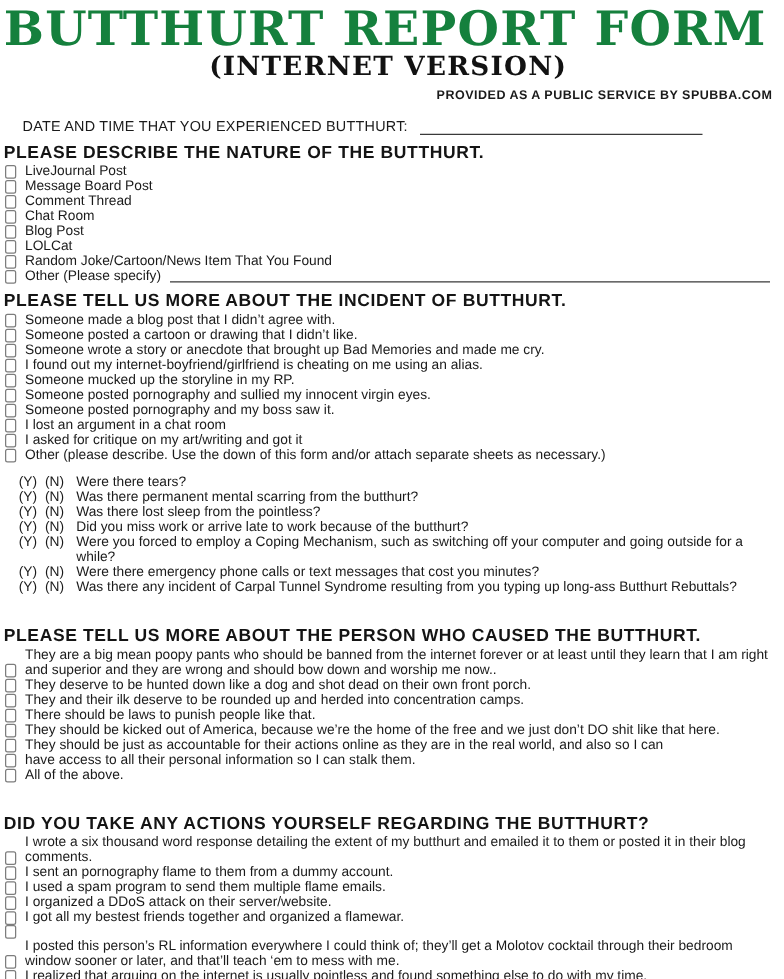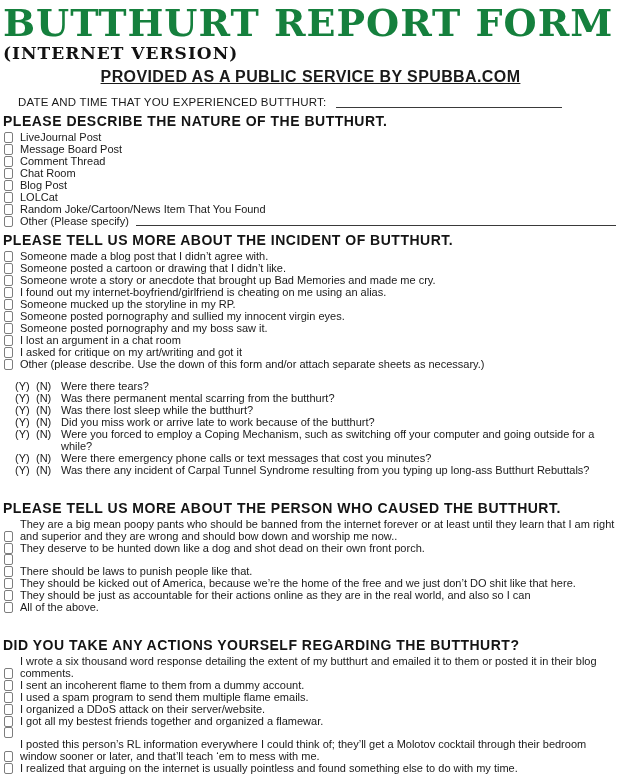--- a/index.html
+++ b/index.html
@@ -19,34 +19,34 @@
     text-align: left;
     font-family: "DejaVu Serif", serif;
     font-weight: 900;
     font-size: 38px;
     line-height: 40px;
     letter-spacing: 1px;
     color: #15803d;
     white-space: nowrap;
   }
   .form-subtitle {
+    text-align: center;
     font-family: "DejaVu Serif", serif;
     font-weight: 900;
-    font-size: 17px;
+    font-size: 21px;
     line-height: 20px;
     letter-spacing: 1px;
     color: #121212;
   }
   .tagline {
-    text-align: center;
+    text-align: right;
     font-weight: bold;
-    font-size: 16px;
+    font-size: 10px;
     letter-spacing: 0.4px;
     margin-top: 8px;
-    text-decoration: underline;
   }
 
   .date-row {
     display: flex;
     align-items: flex-start;
     margin: 13px 0 0 15px;
   }
   .date-label { font-size: 11.5px; letter-spacing: 0.2px; white-space: nowrap; }
   .date-line {
     width: 226px;
@@ -194,21 +194,21 @@
         <span class="yn-q">Were there tears?</span>
       </div>
       <div class="yn-item">
         <span class="yn-opt yes">(Y)</span>
         <span class="yn-opt no">(N)</span>
         <span class="yn-q">Was there permanent mental scarring from the butthurt?</span>
       </div>
       <div class="yn-item">
         <span class="yn-opt yes">(Y)</span>
         <span class="yn-opt no">(N)</span>
-        <span class="yn-q">Was there lost sleep while the butthurt?</span>
+        <span class="yn-q">Was there lost sleep from the pointless?</span>
       </div>
       <div class="yn-item">
         <span class="yn-opt yes">(Y)</span>
         <span class="yn-opt no">(N)</span>
         <span class="yn-q">Did you miss work or arrive late to work because of the butthurt?</span>
       </div>
       <div class="yn-item">
         <span class="yn-opt yes">(Y)</span>
         <span class="yn-opt no">(N)</span>
         <span class="yn-q">Were you forced to employ a Coping Mechanism, such as switching off your computer and going outside for a while?</span>
@@ -230,48 +230,53 @@
       <div class="check-item">
         <span class="checkbox"></span>
         <span class="check-label">They are a big mean poopy pants who should be banned from the internet forever or at least until they learn that I am right and superior and they are wrong and should bow down and worship me now..</span>
       </div>
       <div class="check-item">
         <span class="checkbox"></span>
         <span class="check-label">They deserve to be hunted down like a dog and shot dead on their own front porch.</span>
       </div>
       <div class="check-item">
         <span class="checkbox"></span>
+        <span class="check-label">They and their ilk deserve to be rounded up and herded into concentration camps.</span>
       </div>
       <div class="check-item">
         <span class="checkbox"></span>
         <span class="check-label">There should be laws to punish people like that.</span>
       </div>
       <div class="check-item">
         <span class="checkbox"></span>
         <span class="check-label">They should be kicked out of America, because we’re the home of the free and we just don’t DO shit like that here.</span>
       </div>
       <div class="check-item">
         <span class="checkbox"></span>
         <span class="check-label">They should be just as accountable for their actions online as they are in the real world, and also so I can</span>
+      </div>
+      <div class="check-item">
+        <span class="checkbox"></span>
+        <span class="check-label">have access to all their personal information so I can stalk them.</span>
       </div>
       <div class="check-item">
         <span class="checkbox"></span>
         <span class="check-label">All of the above.</span>
       </div>
     </div>
 
   <div class="section-heading gap-lg">DID YOU TAKE ANY ACTIONS YOURSELF REGARDING THE BUTTHURT?</div>
   <div class="checklist">
       <div class="check-item">
         <span class="checkbox"></span>
         <span class="check-label">I wrote a six thousand word response detailing the extent of my butthurt and emailed it to them or posted it in their blog comments.</span>
       </div>
       <div class="check-item">
         <span class="checkbox"></span>
-        <span class="check-label">I sent an incoherent flame to them from a dummy account.</span>
+        <span class="check-label">I sent an pornography flame to them from a dummy account.</span>
       </div>
       <div class="check-item">
         <span class="checkbox"></span>
         <span class="check-label">I used a spam program to send them multiple flame emails.</span>
       </div>
       <div class="check-item">
         <span class="checkbox"></span>
         <span class="check-label">I organized a DDoS attack on their server/website.</span>
       </div>
       <div class="check-item">

